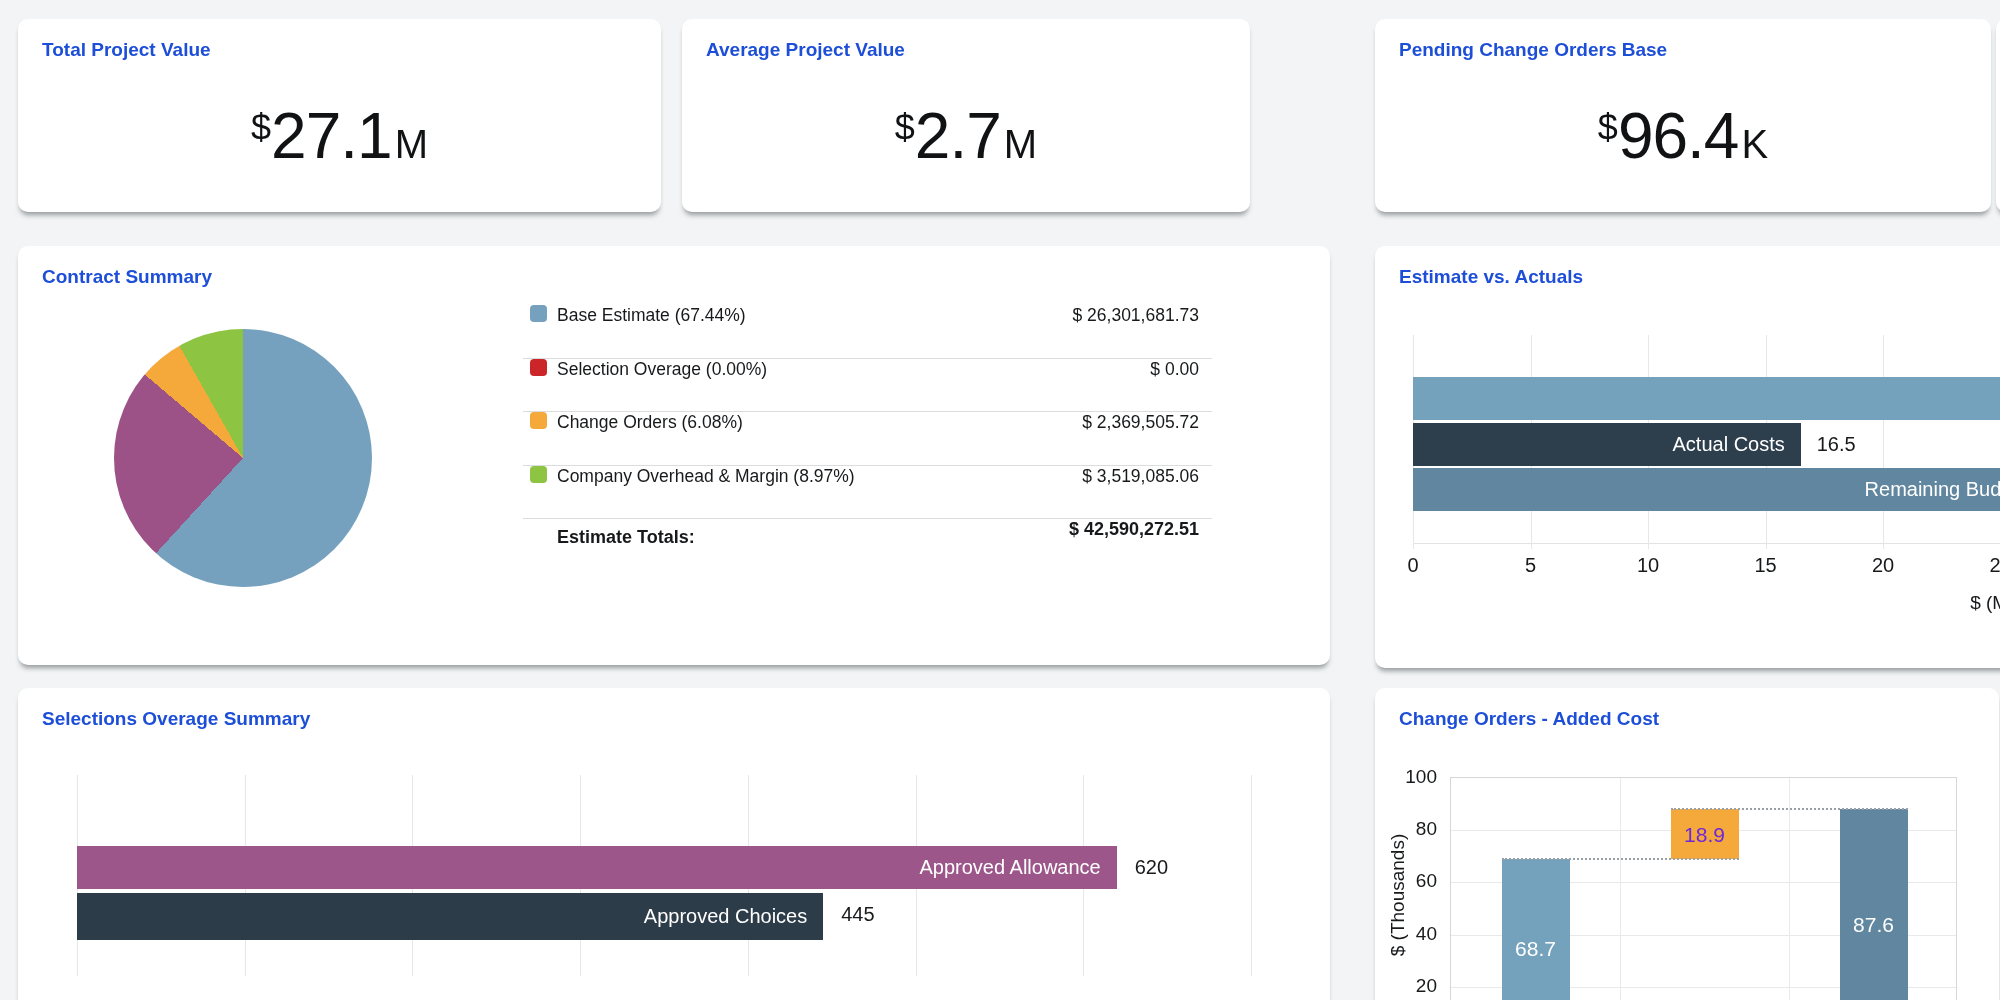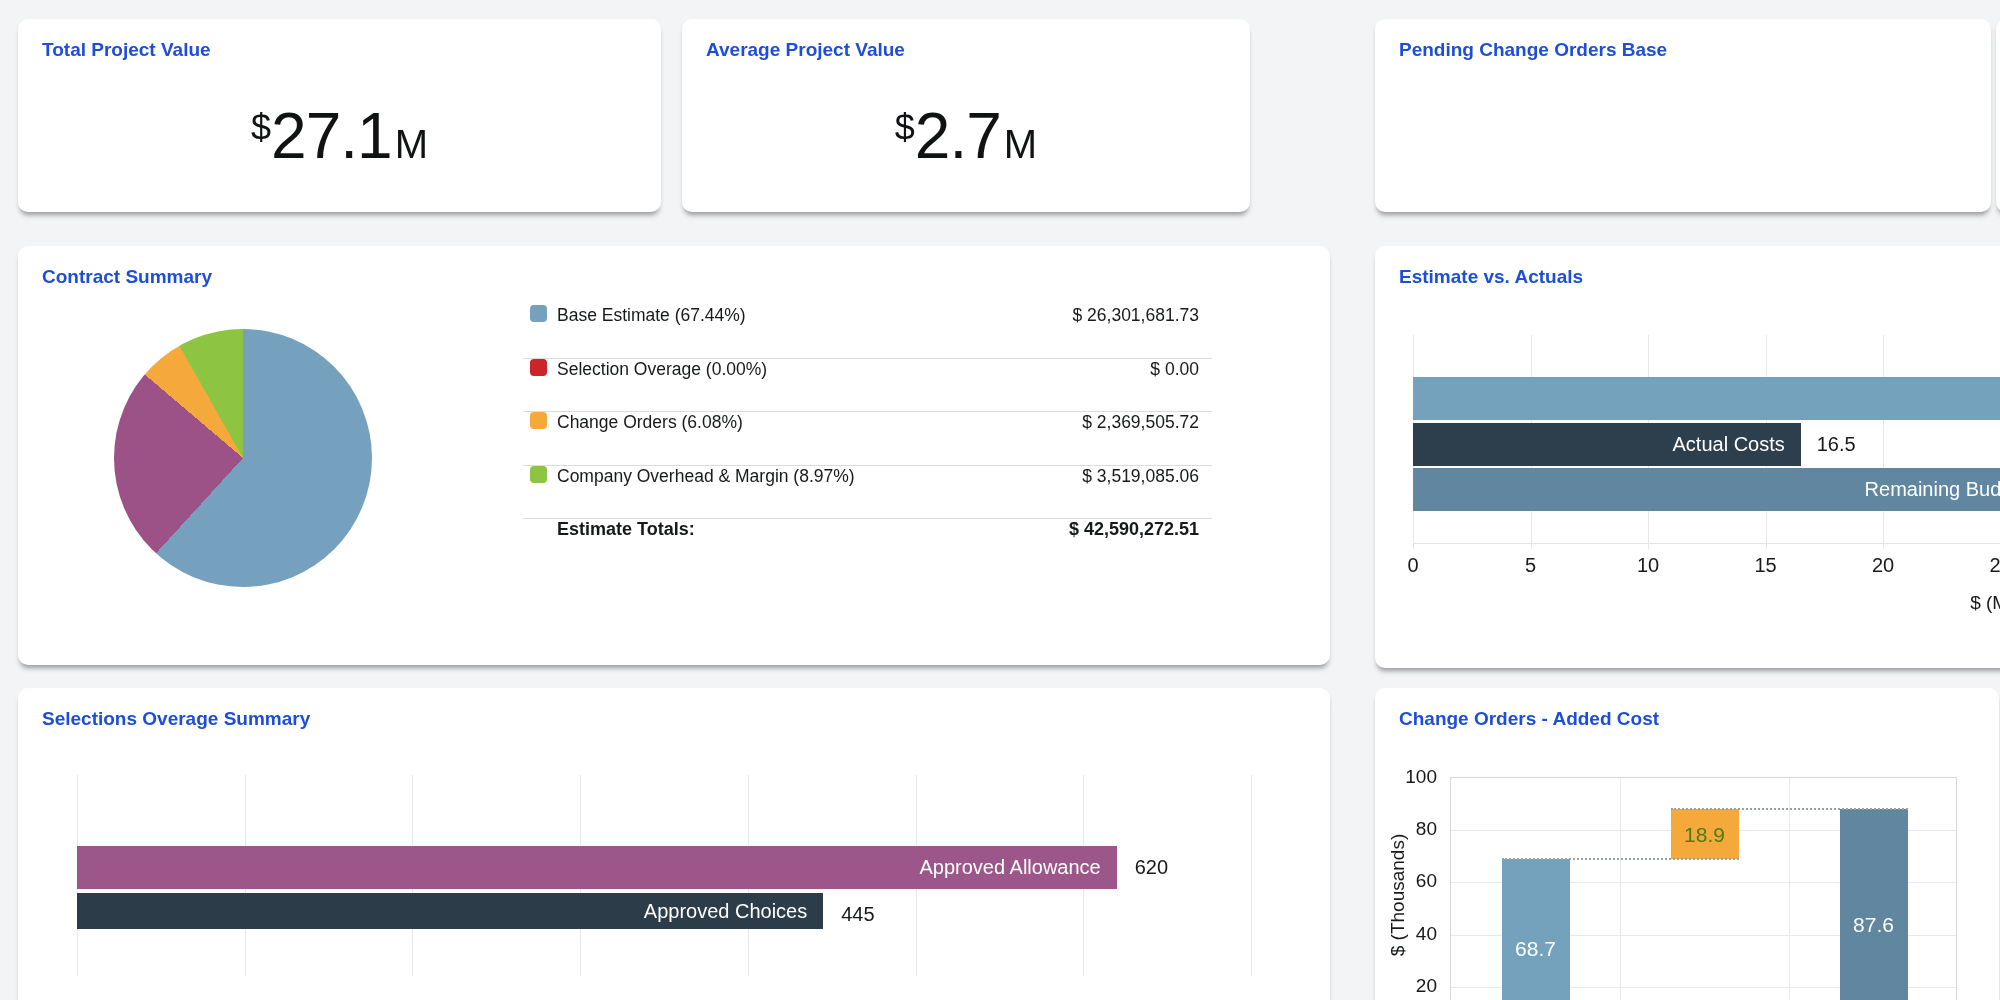--- a/index.html
+++ b/index.html
@@ -27,21 +27,21 @@
   .kpi-num{font-size:64px;letter-spacing:-1px;}
   .kpi-suf{font-size:40px;margin-left:3px;}
   
   #contract{left:18px;top:246px;width:1312px;height:419px;}
   #pie{position:absolute;left:96px;top:83px;width:258px;height:258px;border-radius:50%;}
   #legend{position:absolute;left:505px;top:59px;width:689px;}
   .lg-row{display:flex;align-items:flex-start;height:52.5px;border-bottom:1px solid #dadcde;}
   .lg-row.total{border-bottom:none;}
   .lg-swatch{width:17px;height:17px;border-radius:4px;margin-left:7px;margin-right:10px;flex:0 0 17px;}
   .lg-label{font-size:17.5px;color:#17191b;}
-  .lg-label.indent{margin-left:34px;}
+  .lg-label.indent{margin-left:34px;margin-top:8px;}
   .lg-value{margin-left:auto;padding-right:13px;font-size:17.5px;color:#17191b;}
   .bold{font-weight:700;font-size:18px;}
   
   #estimate{left:1375px;top:246px;width:705px;height:422px;}
   #ev-plot{position:absolute;left:38px;top:89px;width:649px;height:208px;}
   .vgrid{position:absolute;top:0;width:1px;background:#e6e7e9;}
   .ev-axisline{position:absolute;left:0;top:208px;width:649px;height:1px;background:#e2e3e5;}
   .hbar{position:absolute;left:0;}
   .inbar-label{position:absolute;right:16px;top:0;bottom:0;display:flex;align-items:center;color:#ffffff;font-size:20px;white-space:nowrap;}
   .outbar-value{position:absolute;top:0;bottom:0;display:flex;align-items:center;font-size:20px;color:#17191b;white-space:nowrap;}
@@ -72,20 +72,21 @@
     <div class="kpi-value"><span class="kpi-cur">$</span><span class="kpi-num">27.1</span><span class="kpi-suf">M</span></div>
   </section>
 
   <section class="card" id="kpi2">
     <h2 class="card-title">Average Project Value</h2>
     <div class="kpi-value"><span class="kpi-cur">$</span><span class="kpi-num">2.7</span><span class="kpi-suf">M</span></div>
   </section>
 
   <section class="card" id="kpi3">
     <h2 class="card-title">Pending Change Orders Base</h2>
+    <div class="kpi-value"><span class="kpi-cur">$</span><span class="kpi-num">96.4</span><span class="kpi-suf">K</span></div>
   </section>
 
   <section class="card" id="kpi-sliver"></section>
 
   <section class="card" id="contract">
     <h2 class="card-title">Contract Summary</h2>
     <div id="pie" style="background: conic-gradient(rgb(117, 161, 191) 0deg, rgb(117, 161, 191) 222.41deg, rgb(156, 81, 135) 222.41deg, rgb(156, 81, 135) 310.37deg, rgb(246, 169, 59) 310.37deg, rgb(246, 169, 59) 330.42deg, rgb(141, 196, 66) 330.42deg, rgb(141, 196, 66) 360deg);"></div>
     <div id="legend">
         <div class="lg-row">
           <div class="lg-swatch" style="background: rgb(117, 161, 191);"></div>
@@ -149,21 +150,21 @@
         <div class="vgrid" style="left: 335.4px; height: 201px;"></div>
         <div class="vgrid" style="left: 503.1px; height: 201px;"></div>
         <div class="vgrid" style="left: 670.8px; height: 201px;"></div>
         <div class="vgrid" style="left: 838.5px; height: 201px;"></div>
         <div class="vgrid" style="left: 1006.2px; height: 201px;"></div>
         <div class="vgrid" style="left: 1173.9px; height: 201px;"></div>
         <div class="hbar" style="top: 71px; height: 43px; width: 1039.74px; background: rgb(157, 86, 137);">
           <div class="inbar-label">Approved Allowance</div>
         </div>
         <div class="outbar-value" style="left: 1057.74px; top: 71px; height: 43px;">620</div>
-        <div class="hbar" style="top: 118px; height: 36px; width: 746.265px; background: rgb(45, 60, 73);">
+        <div class="hbar" style="top: 118px; height: 47px; width: 746.265px; background: rgb(45, 60, 73);">
           <div class="inbar-label">Approved Choices</div>
         </div>
         <div class="outbar-value" style="left: 764.265px; top: 118px; height: 43px;">445</div>
       </div>
   </section>
 
   <section class="card" id="changeorders">
     <h2 class="card-title">Change Orders - Added Cost</h2>
     <div id="co-ylabels">
         <div class="co-ytick" style="top: -10px;">100</div>
@@ -176,21 +177,21 @@
     <div id="co-plot">
         <div class="co-hgrid" style="top: 52.2px;"></div>
         <div class="co-hgrid" style="top: 104.4px;"></div>
         <div class="co-hgrid" style="top: 156.6px;"></div>
         <div class="co-hgrid" style="top: 208.8px;"></div>
         <div class="co-vgrid" style="left: 169px;"></div>
         <div class="co-vgrid" style="left: 338px;"></div>
         <div class="co-bar" style="left: 50.5px; top: 80.693px; width: 68px; height: 179.307px; background: rgb(116, 161, 188);"></div>
         <div class="co-bar-label" style="left: 84.5px; top: 159.346px; color: rgb(255, 255, 255);">68.7</div>
         <div class="co-bar" style="left: 219.5px; top: 31.364px; width: 68px; height: 49.329px; background: rgb(246, 169, 59);"></div>
-        <div class="co-bar-label" style="left: 253.5px; top: 45.0285px; color: #4d7c0f;">18.9</div>
+        <div class="co-bar-label" style="left: 253.5px; top: 45.0285px; color: #6d28d9;">18.9</div>
         <div class="co-bar" style="left: 388.5px; top: 31.364px; width: 68px; height: 228.636px; background: rgb(97, 134, 159);"></div>
         <div class="co-bar-label" style="left: 422.5px; top: 134.682px; color: rgb(255, 255, 255);">87.6</div>
         <div class="co-dotline" style="left: 50.5px; top: 79.693px; width: 237px;"></div>
         <div class="co-dotline" style="left: 219.5px; top: 30.364px; width: 237px;"></div>
       </div>
   </section>
 
 </div>
 
 </body></html>

